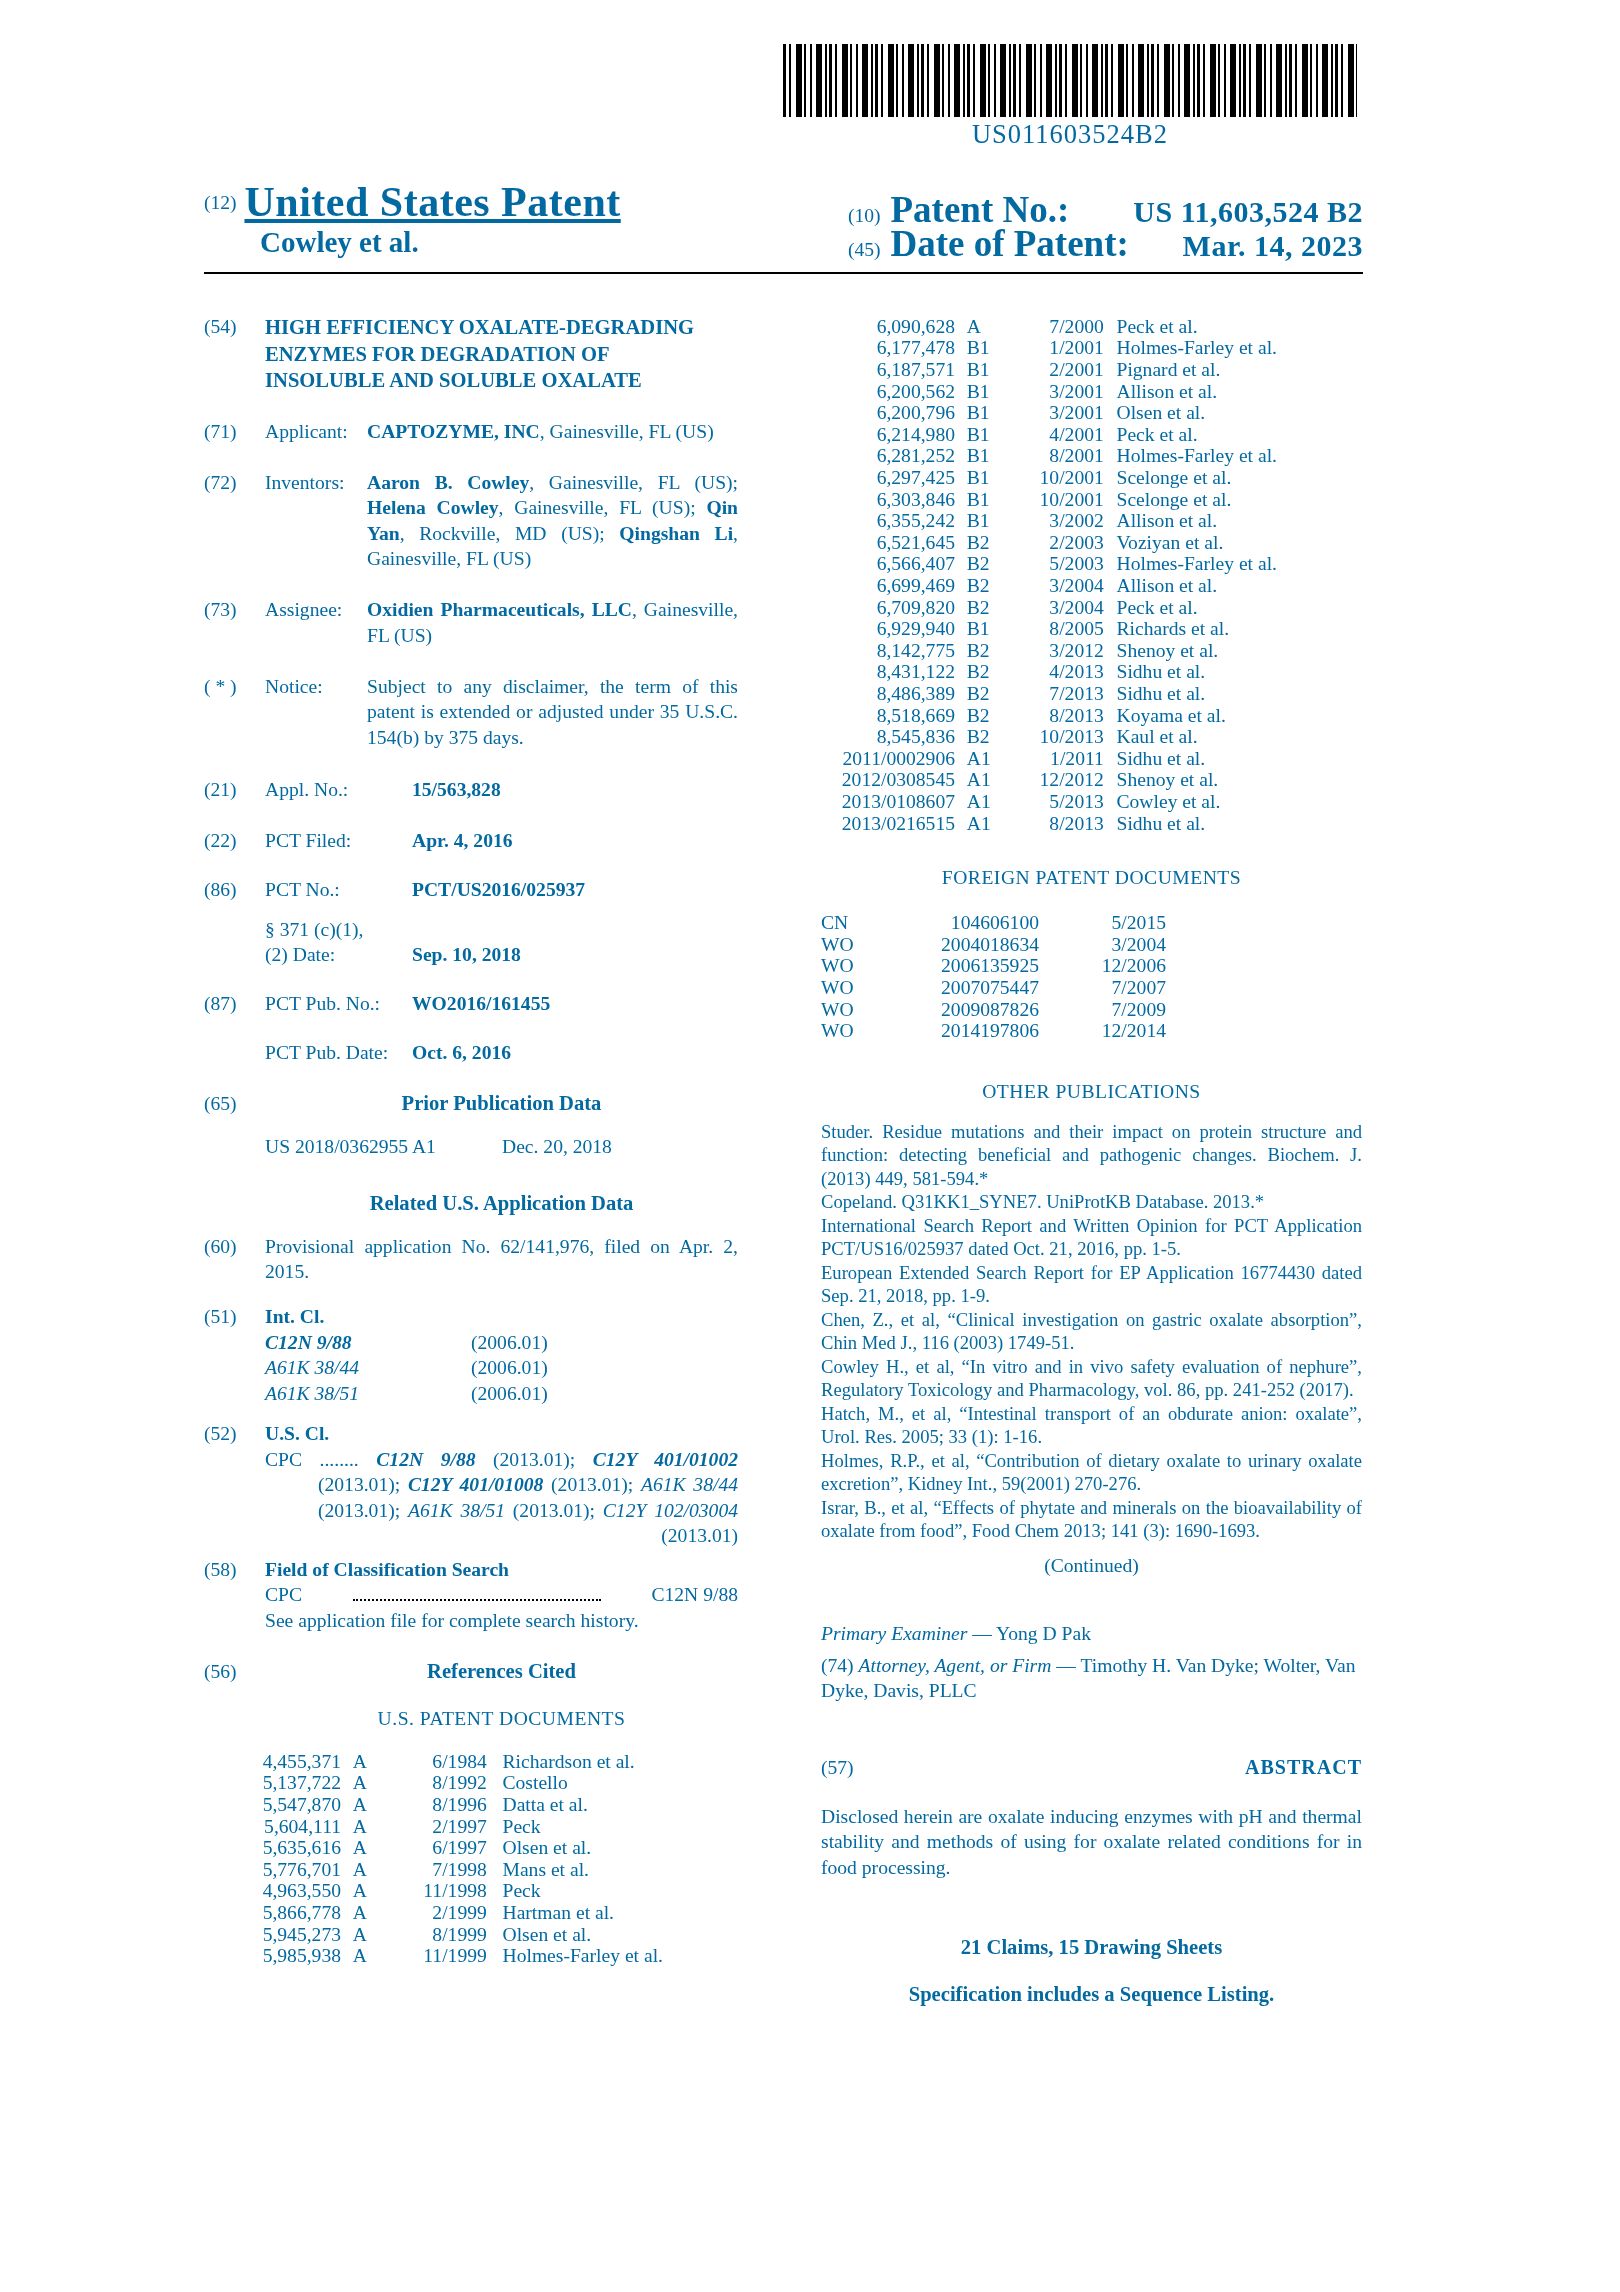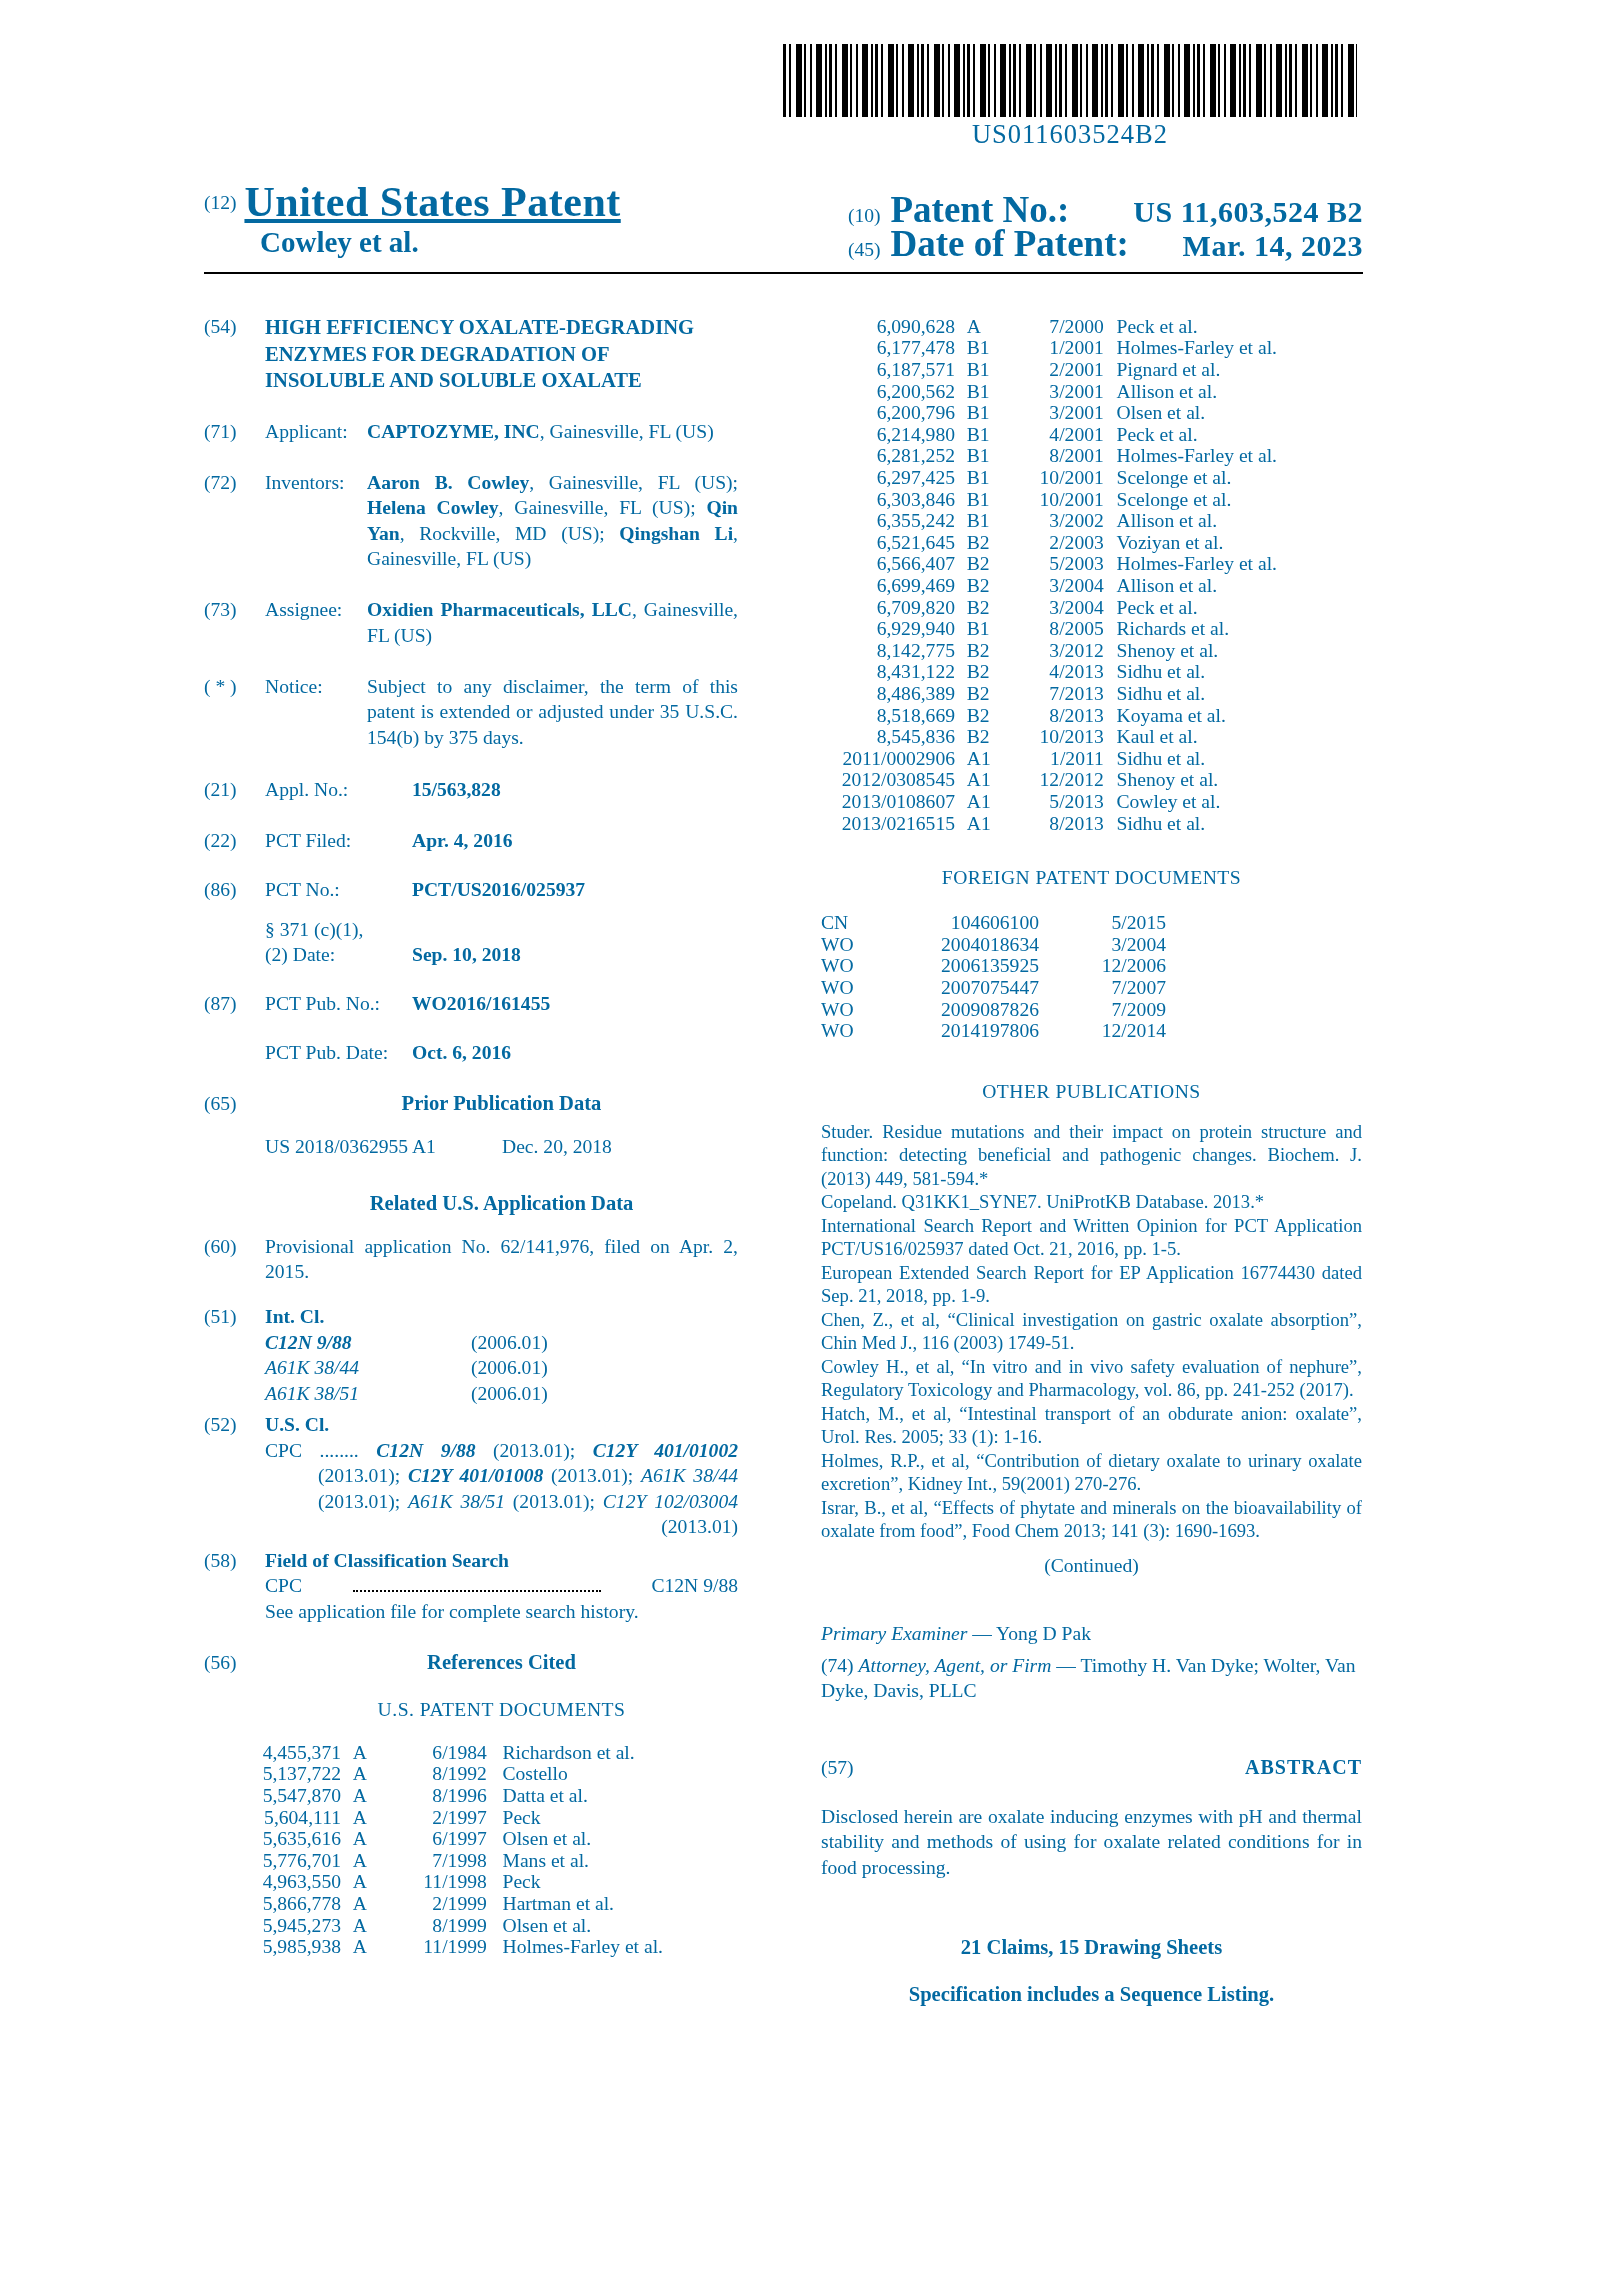--- a/index.html
+++ b/index.html
@@ -236,21 +236,21 @@
             <span>(2006.01)</span>
           </div>
             <div class="iclrow">
             <span class="code"><span class="it">A61K 38/51</span></span>
             <span>(2006.01)</span>
           </div>
           </div>
       </div>
     </div>
 
-    <div class="sec" style="margin-top:6px">
+    <div class="sec" style="margin-top:15px">
       <span class="n">(52)</span>
       <div class="body">
         <div class="b">U.S. Cl.</div>
         <div class="cpcblk"><span>CPC ........ </span><span><span class="bi">C12N 9/88</span><span class="rm"> (2013.01); </span><span class="bi">C12Y 401/01002</span><span class="rm"> (2013.01); </span><span class="bi">C12Y 401/01008</span><span class="rm"> (2013.01); </span><span class="it">A61K 38/44</span><span class="rm"> (2013.01); </span><span class="it">A61K 38/51</span><span class="rm"> (2013.01); </span><span class="it">C12Y 102/03004</span><span class="rm"> (2013.01)</span></span></div>
       </div>
     </div>
 
     <div class="sec" style="margin-top:7.8px">
       <span class="n">(58)</span>
       <div class="body">

